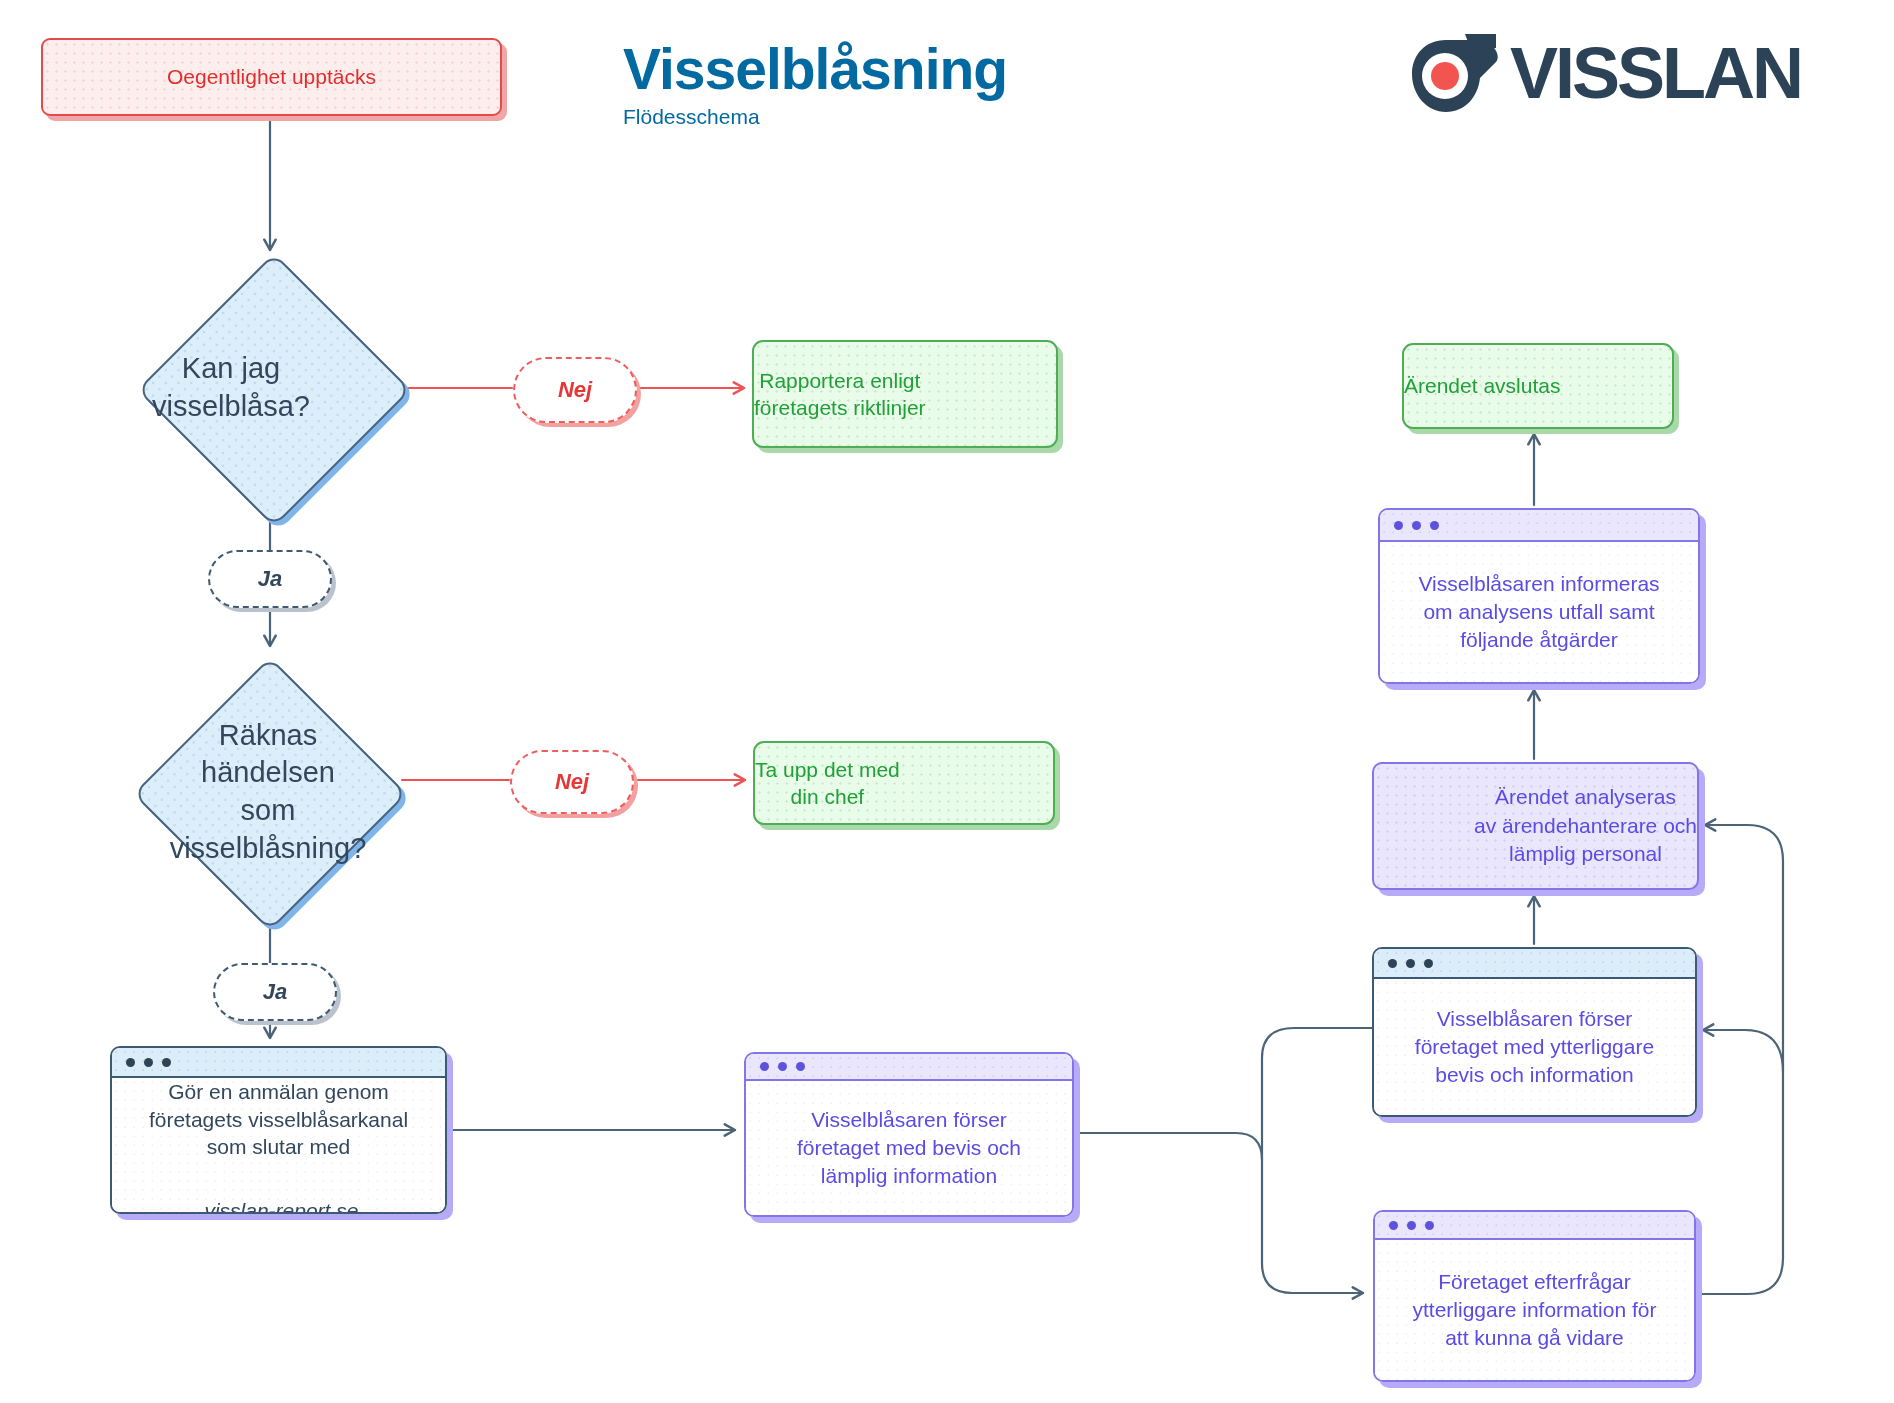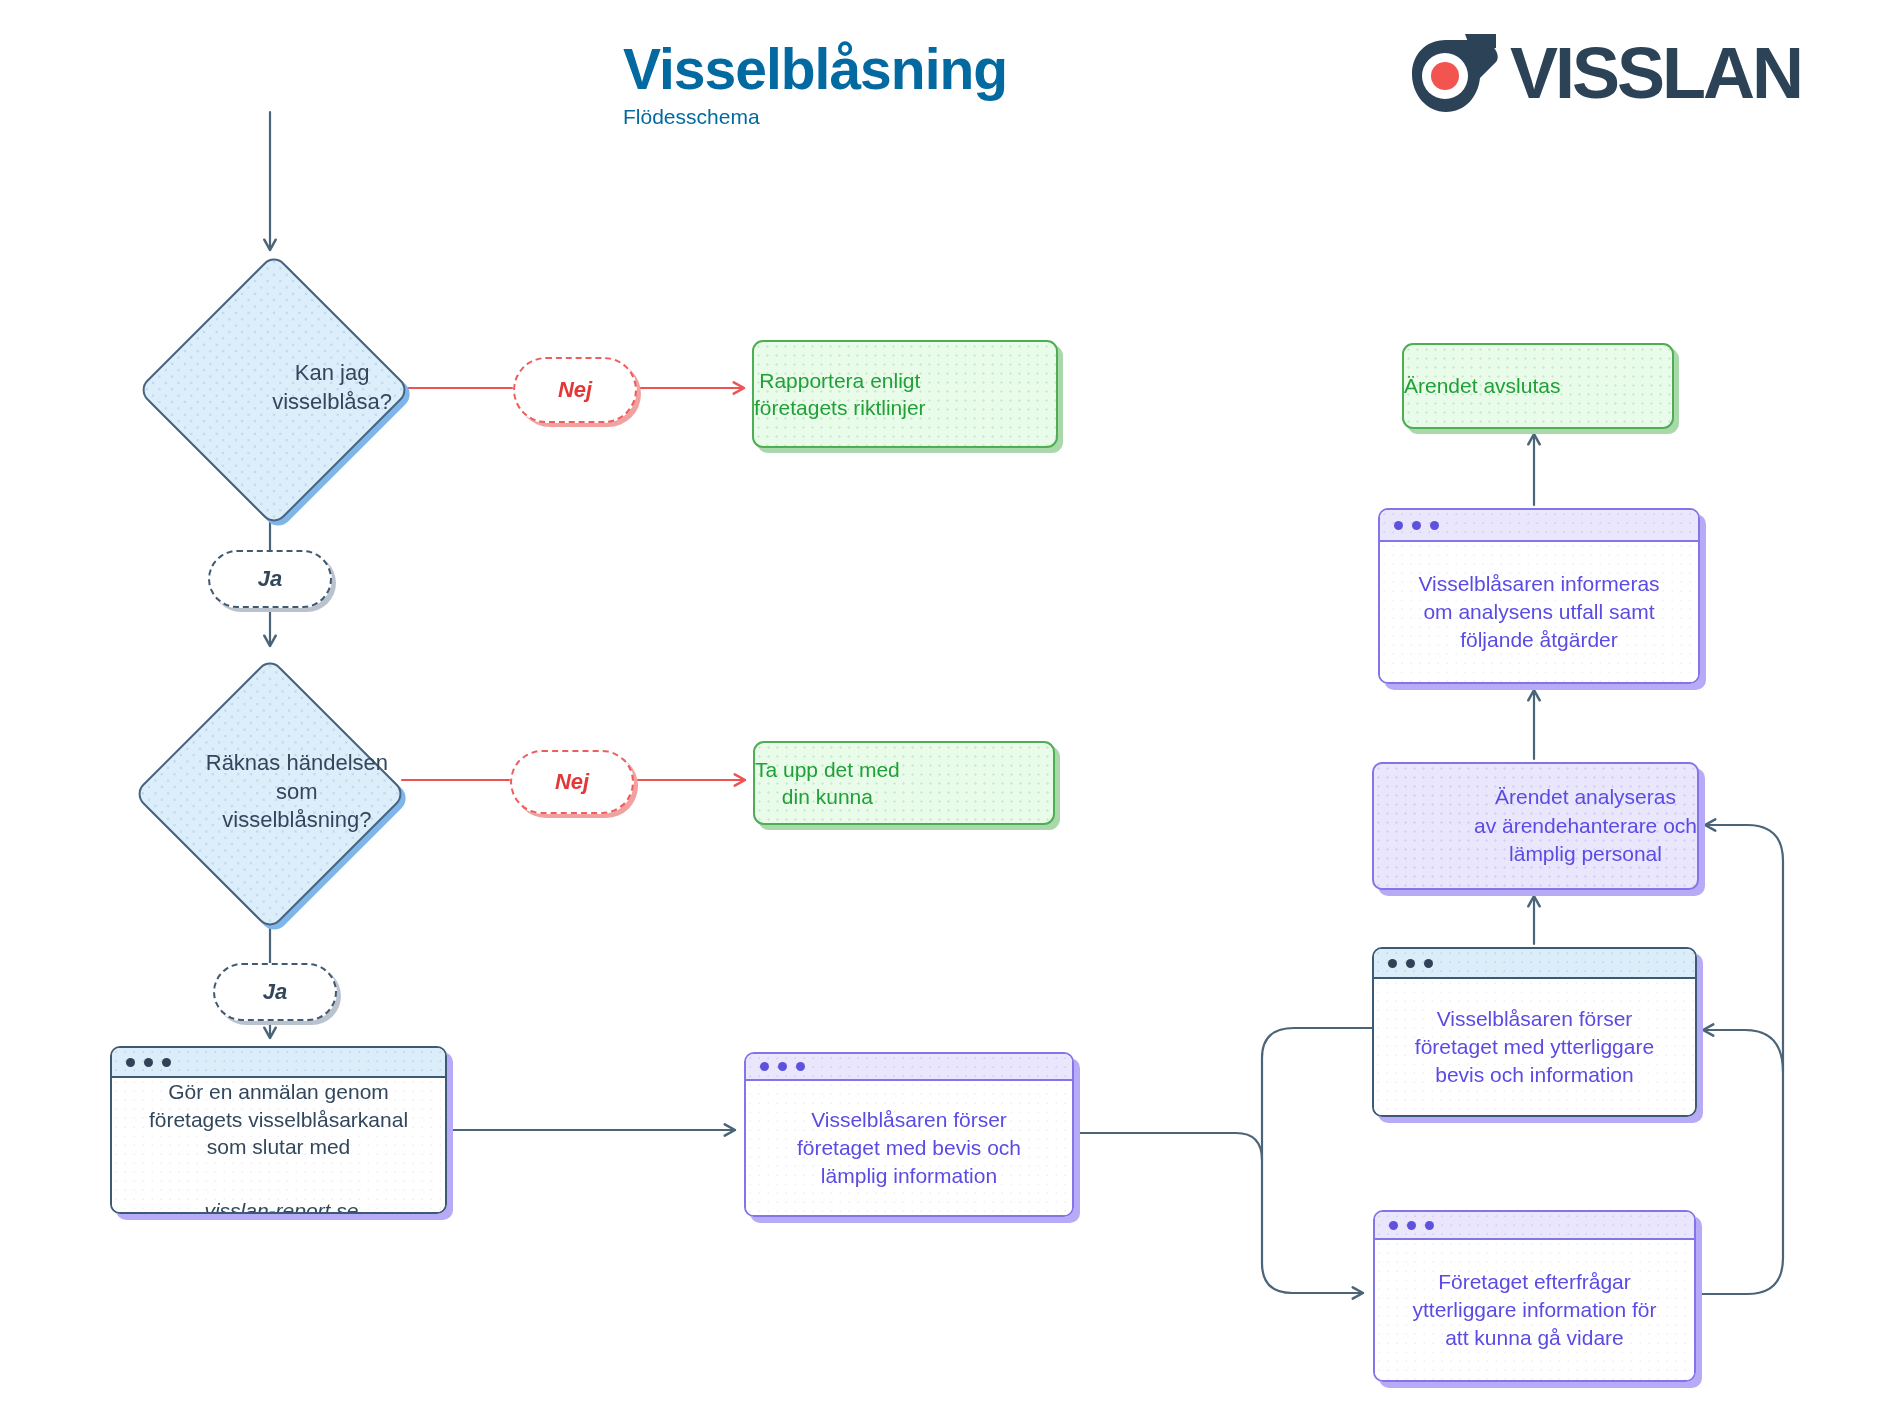--- a/index.html
+++ b/index.html
@@ -21,22 +21,22 @@
   
   .start-box{position:absolute;left:41px;top:38px;width:457px;height:74px;border:2px solid #e24b4b;border-radius:9px;
     background-color:#fdeeee;background-image:radial-gradient(rgba(224,80,80,0.16) 1.2px, transparent 1.2px);background-size:9px 9px;
     box-shadow:5px 5px 0 #f0a6a6;display:flex;align-items:center;justify-content:center;
     color:#e02d2d;font-size:21px;font-weight:500;}
 
   
   .diamond{position:absolute;width:190px;height:190px;transform:rotate(45deg);border:2px solid #47637f;border-radius:14px;
     background-color:#ddeefb;background-image:radial-gradient(rgba(70,130,190,0.20) 1.2px, transparent 1.2px);background-size:9px 9px;
     box-shadow:6px 0 0 #7fb5e8;}
-  .diamond-text{position:absolute;width:240px;height:140px;display:flex;align-items:center;justify-content:flex-end;
-    color:#33475c;font-size:22px;font-weight:500;line-height:1.3;}
+  .diamond-text{position:absolute;width:240px;height:140px;display:flex;align-items:center;justify-content:flex-start;
+    color:#33475c;font-size:29px;font-weight:500;line-height:1.3;}
 
   
   .pill{position:absolute;background:#ffffff;border-radius:999px;display:flex;align-items:center;justify-content:center;
     font-size:22px;font-weight:700;font-style:italic;}
   .pill-no{border:2px dashed #ee5c5c;color:#e43737;box-shadow:4px 4px 0 #f2a0a0;}
   .pill-yes{border:2px dashed #3f5a72;color:#33475c;box-shadow:4px 4px 0 #bac3cd;}
 
   
   .green-box{position:absolute;border:2px solid #4fae54;border-radius:11px;
     background-color:#e9fbe9;background-image:radial-gradient(rgba(60,160,70,0.16) 1.2px, transparent 1.2px);background-size:9px 9px;
@@ -111,20 +111,23 @@
       <svg width="92" height="90" viewBox="0 0 92 90">
         <path d="M38 14 C17 14 4 29 4 48 C4 69 19 86 38 86 C57 86 70 71 72 52 L88 36 C91 33 90 26 86 22 L78 15 C74 11 68 11 64 14 Z" fill="#2c4257"></path>
         <path d="M57 8 L88 8 L88 22 L64 27 Z" fill="#2c4257"></path>
         <circle cx="37" cy="50" r="23" fill="#ffffff"></circle>
         <circle cx="37" cy="50" r="14" fill="#f2554f"></circle>
       </svg>
     </span>
     <span class="logo-text">VISSLAN</span>
   </div>
 
+  <div class="start-box">
+    <span class="multiline">Oegentlighet upptäcks</span>
+  </div>
 
   <div class="diamond" style="left:177px;top:293px;"></div>
   <div class="diamond-text" style="left:152px;top:318px;">
     <span class="multiline">Kan jag
 visselblåsa?</span>
   </div>
 
   <div class="pill pill-no" style="left:513px;top:357px;width:120px;height:62px;">
     <span>Nej</span>
   </div>
@@ -142,21 +145,21 @@
     <span class="multiline">Räknas händelsen
 som
 visselblåsning?</span>
   </div>
 
   <div class="pill pill-no" style="left:510px;top:750px;width:120px;height:60px;">
     <span>Nej</span>
   </div>
   <div class="green-box" style="left:753px;top:741px;width:298px;height:80px;">
     <span class="multiline">Ta upp det med
-din kunna</span>
+din chef</span>
   </div>
 
   <div class="pill pill-yes" style="left:213px;top:963px;width:120px;height:54px;">
     <span>Ja</span>
   </div>
 
   <div class="bwin bwin-navy" style="left:110px;top:1046px;width:333px;height:164px;">
     <div class="bhead" style="height:28px;">
       <span class="dot"></span>
       <span class="dot"></span>

